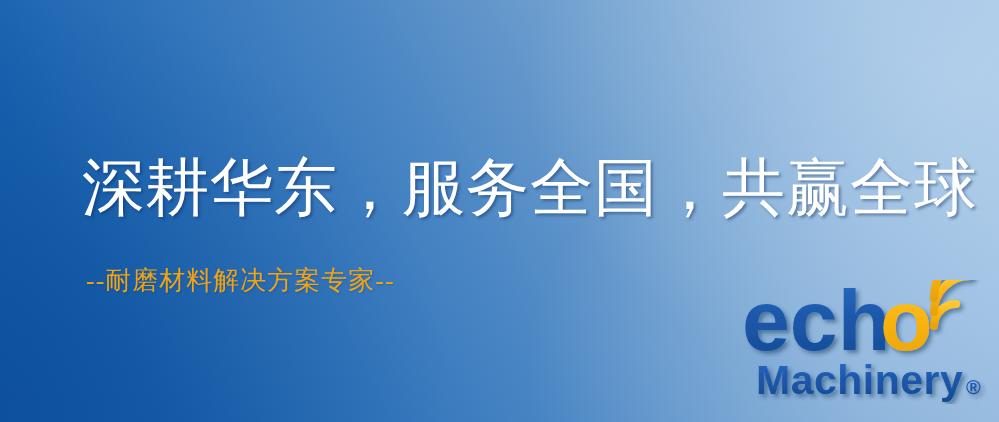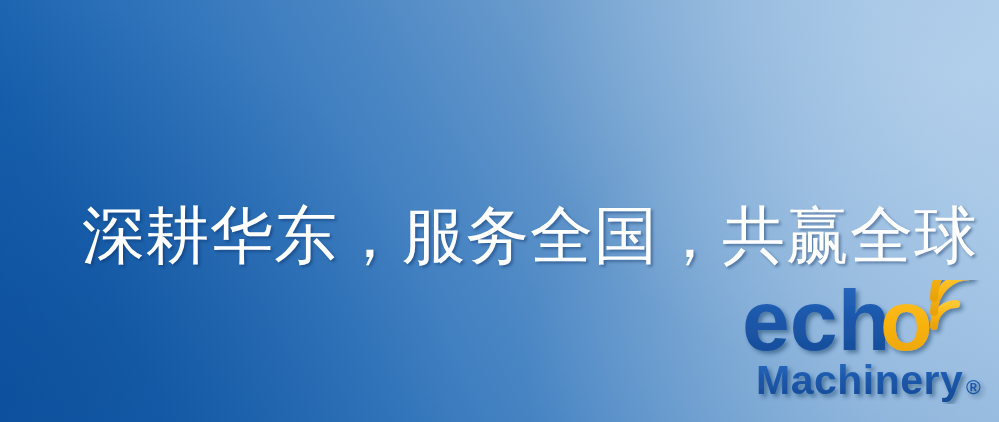--- a/index.html
+++ b/index.html
@@ -42,21 +42,20 @@
     position: absolute;
     left: 82px;
     top: 152px;
     font-family: "Liberation Serif", "DejaVu Serif", serif;
     font-size: 63px;
     line-height: 72px;
     letter-spacing: 1px;
     color: #ffffff;
     white-space: nowrap;
     text-shadow: 2px 2px 3px rgba(10,45,95,0.45);
-    margin-top: 48px;
   }
 
   
   .subtitle {
     position: absolute;
     left: 86px;
     top: 264px;
     font-family: "Liberation Serif", "DejaVu Serif", serif;
     font-size: 26px;
     line-height: 34px;
@@ -78,20 +77,21 @@
 </style>
 </head>
 <body>
 
 <div id="banner">
 
   <div class="glow"></div>
 
   <div class="headline">深耕华东，服务全国，共赢全球</div>
 
+  <div class="subtitle">--耐磨材料解决方案专家--</div>
 
   <div class="logo">
     <svg width="258" height="124" viewBox="0 0 258 124" xmlns="http://www.w3.org/2000/svg">
       <defs>
         <filter id="lshadow" x="-30%" y="-30%" width="180%" height="180%">
           <feDropShadow dx="3" dy="3" stdDeviation="2.2" flood-color="#0c2d55" flood-opacity="0.45"></feDropShadow>
         </filter>
         <linearGradient id="blueGrad" x1="0" y1="0" x2="0" y2="1">
           <stop offset="0%" stop-color="#2a6ec4"></stop>
           <stop offset="45%" stop-color="#1d58ab"></stop>

